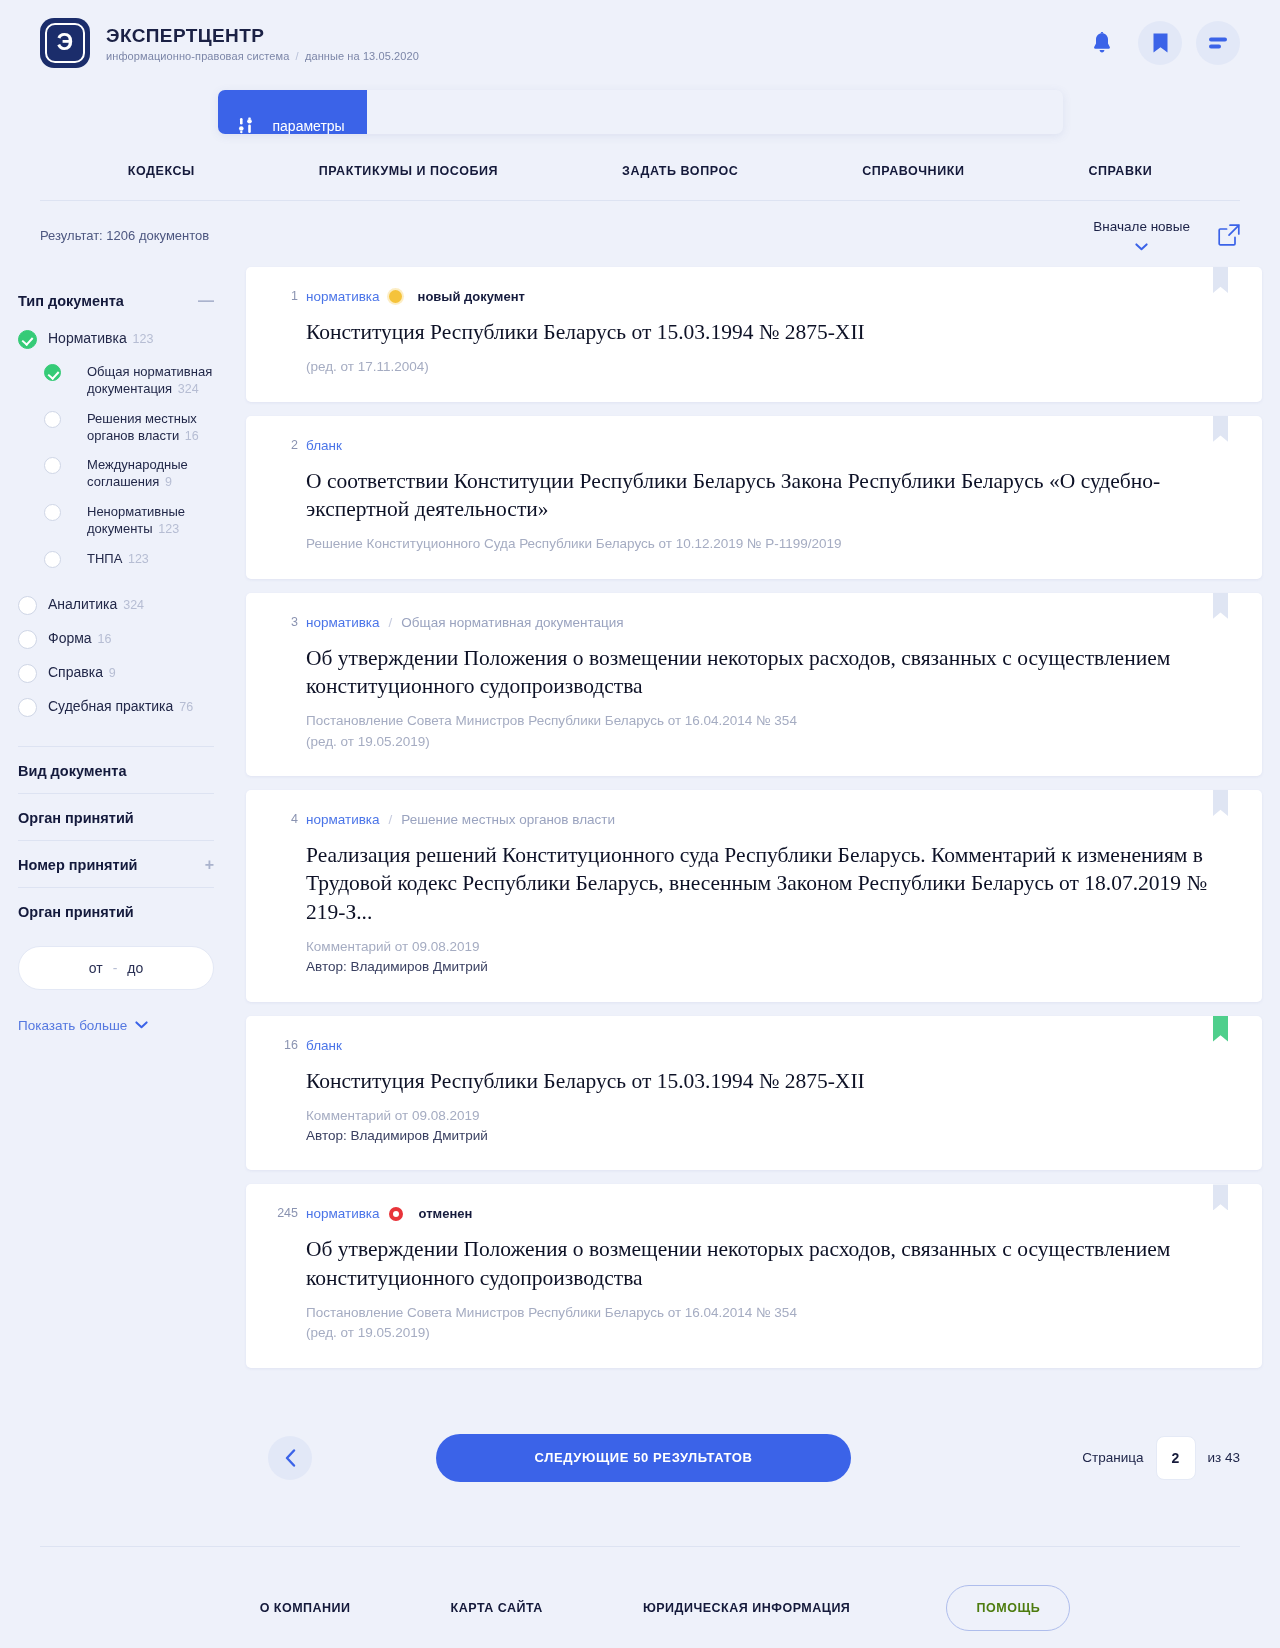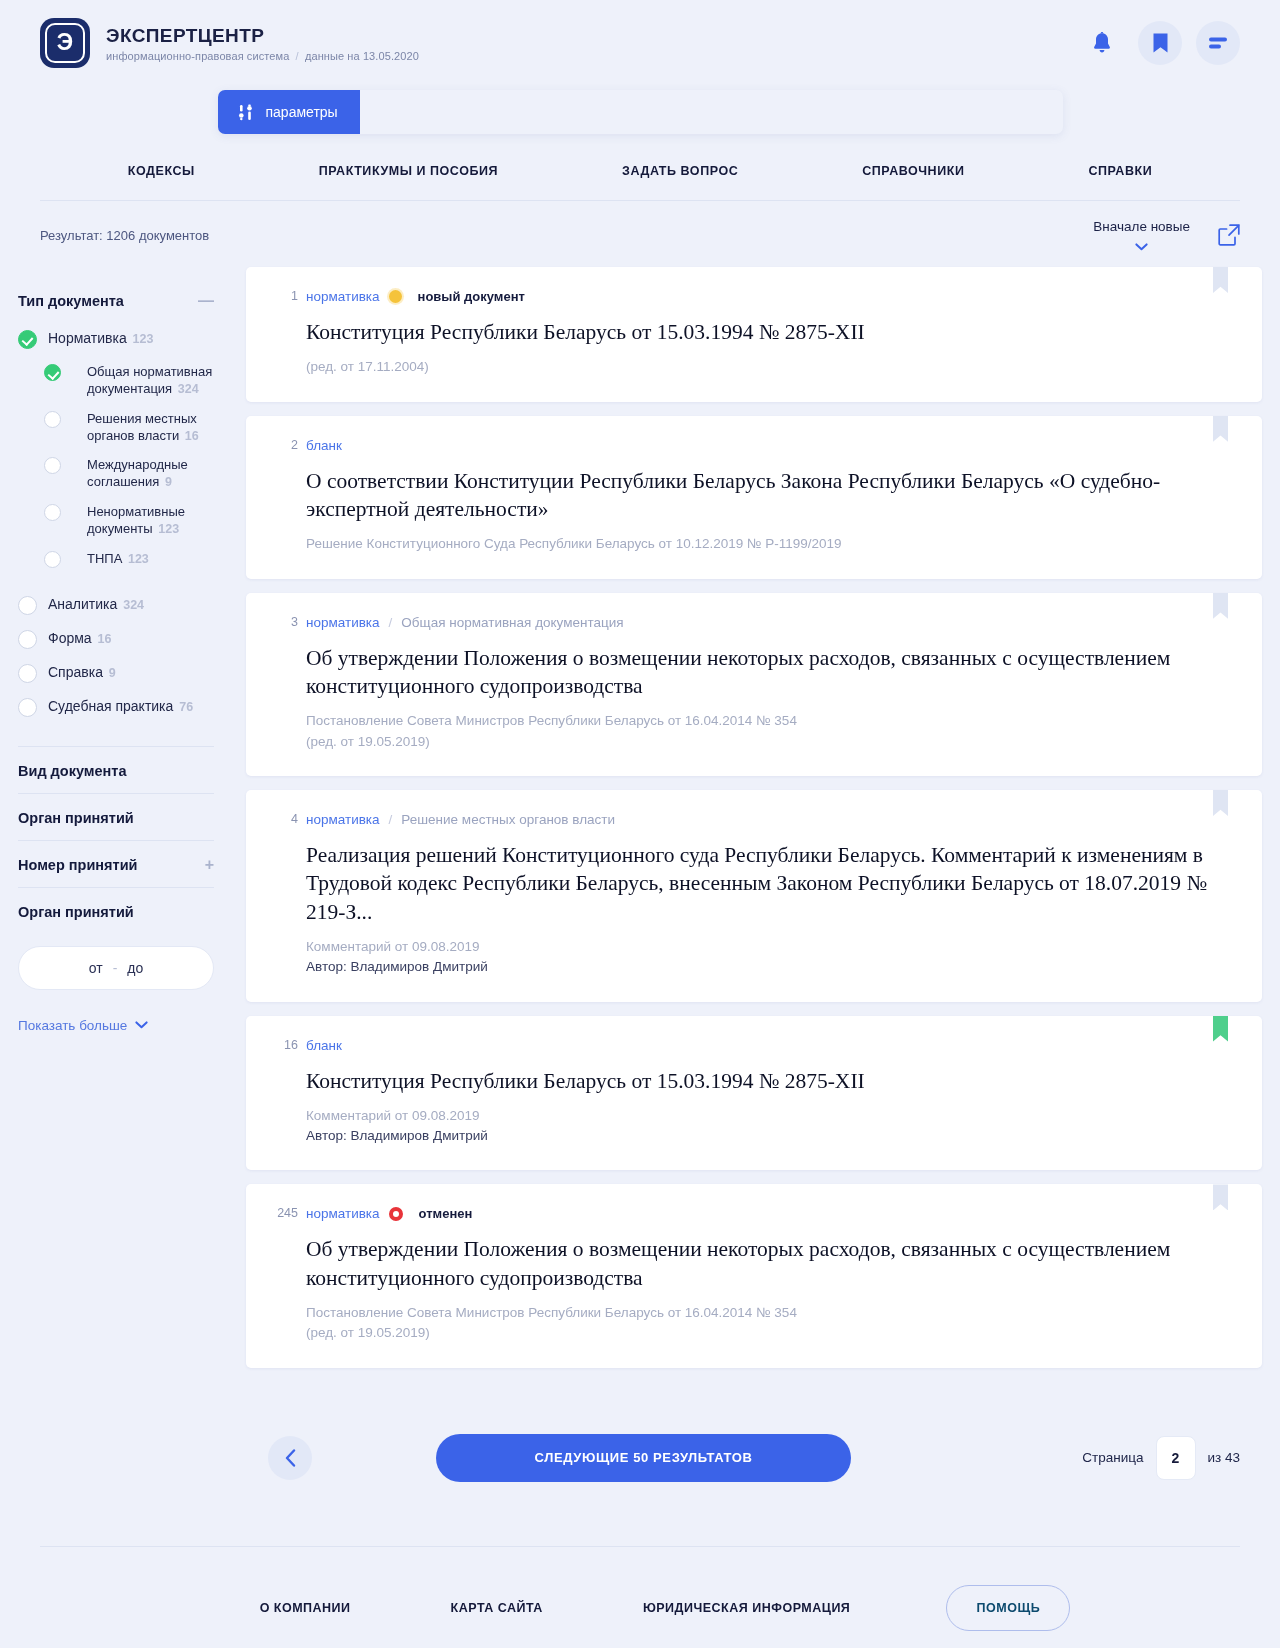--- a/index.html
+++ b/index.html
@@ -80,22 +80,22 @@
     width: 845px;
     height: 44px;
     border-radius: 7px;
     overflow: hidden;
     box-shadow: 0 2px 10px rgba(70,90,160,.10);
   }
   .params-btn {
     background: #3b63e8;
     color: #fff;
     display: flex;
-    align-items: center;
-    gap: 11px;
+    align-items: flex-end;
+    gap: 18px;
     padding: 0 22px 0 20px;
     font-size: 14px;
     cursor: pointer;
     white-space: nowrap;
   }
   .search-input-wrap {
     flex: 1;
     background: #fff;
     display: flex;
     align-items: flex-start;
@@ -206,21 +206,21 @@
     width: 5px; height: 8px;
     border: solid #fff;
     border-width: 0 2px 2px 0;
     transform: rotate(42deg);
   }
   .opt.sub .radio.checked::after { left: 4.5px; top: 3.5px; }
   .opt-label {
     font-size: 14px; color: #222849; line-height: 1.32;
   }
   .opt.sub .opt-label { font-size: 13px; }
-  .opt-count { color: #b6bdd3; font-size: 12.5px; margin-left: 2px; font-weight: bold; }
+  .opt-count { color: #b6bdd3; font-size: 12.5px; margin-left: 2px; }
   .sublist { margin: 2px 0 12px; }
   .optgroup { margin-top: 14px; }
   .optgroup .opt { padding: 7px 0; }
 
   .showmore {
     font-size: 13.5px; color: #5578e0;
     display: flex; align-items: center; gap: 8px;
     margin-top: 28px; cursor: pointer;
   }
   .daterange {
@@ -360,21 +360,21 @@
     padding: 0 50px;
     cursor: pointer;
     white-space: nowrap;
   }
   .help-btn {
     margin-left: 46px;
     width: 124px; height: 46px;
     border-radius: 23px;
     border: 1px solid #aebdec;
     background: transparent;
-    color: #0c4a6e;
+    color: #4d7c0f;
     font-size: 12.5px;
     font-weight: 700;
     letter-spacing: .5px;
     font-family: "Liberation Sans", sans-serif;
     cursor: pointer;
   }
 </style>
 </head>
 <body>
 

